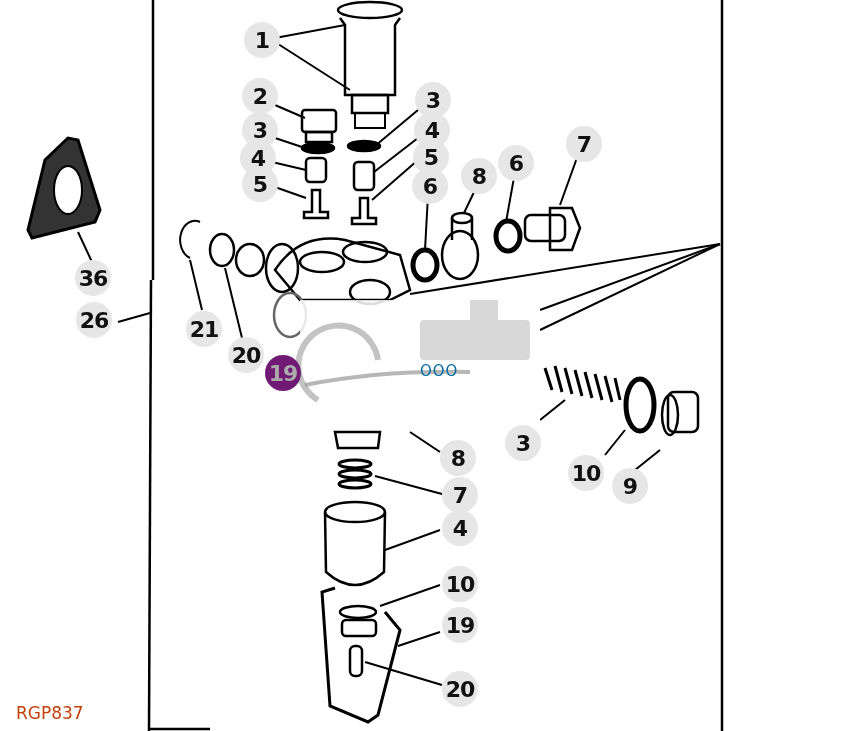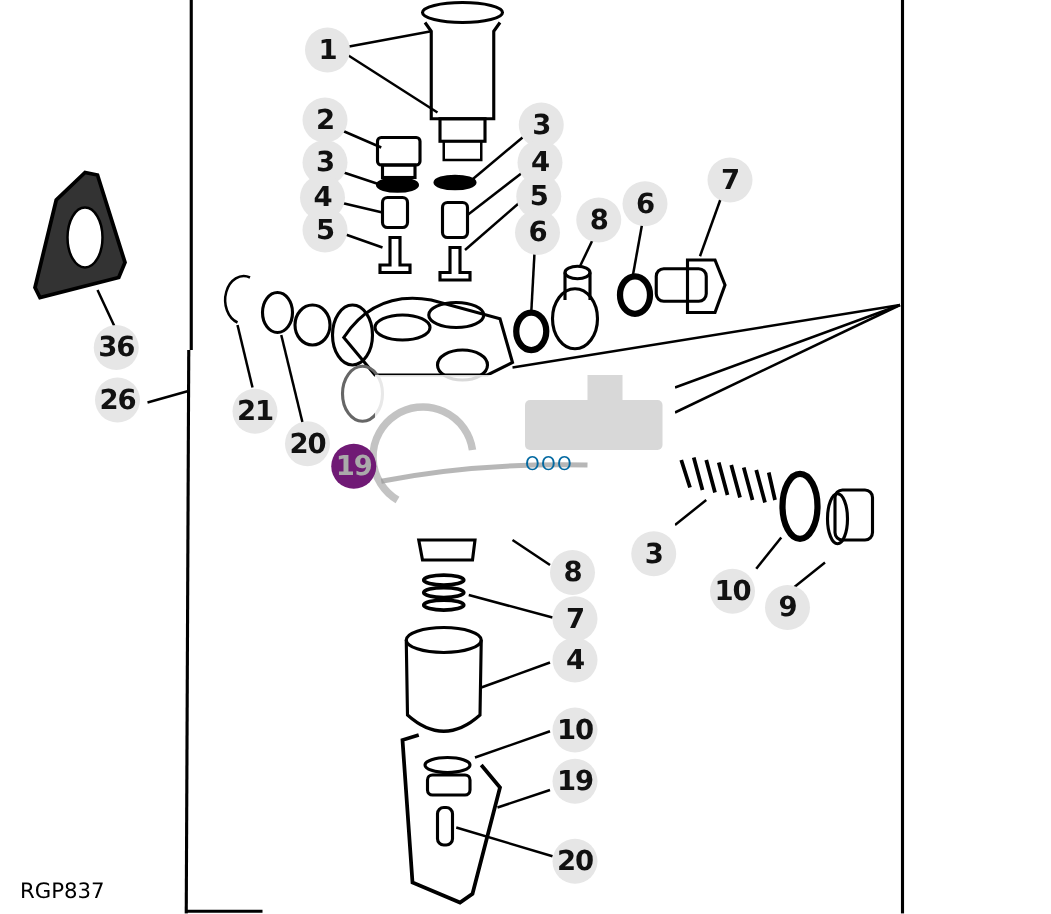--- a/index.html
+++ b/index.html
@@ -1,20 +1,20 @@
 <!DOCTYPE html>
 <html><head>
 <meta charset="utf-8">
 <style>
   html,body{margin:0;padding:0;background:#fff;}
   #stage{position:relative;width:841px;height:731px;overflow:hidden;background:#fff;font-family:"Liberation Sans",sans-serif;}
   svg{position:absolute;left:0;top:0;}
   .callout{position:absolute;width:36px;height:36px;border-radius:50%;background:#e6e6e6;color:#111;font-family:"DejaVu Sans",sans-serif;font-size:22px;font-weight:bold;display:flex;align-items:center;justify-content:center;letter-spacing:-1px;}
   .callout.faded{color:#aaa;background:#701a75;}
-  #fig-code{position:absolute;left:16px;top:703px;font-family:"DejaVu Sans",sans-serif;font-size:17px;color:#000000;}
+  #fig-code{position:absolute;left:16px;top:703px;font-family:"DejaVu Sans",sans-serif;font-size:17px;color:#c2410c;}
   #wm{position:absolute;left:300px;top:300px;width:240px;height:120px;background:rgba(255,255,255,0.85);}
   #wm-ooo{position:absolute;left:420px;top:362px;font-family:"DejaVu Sans",sans-serif;font-size:15px;color:#0369a1;letter-spacing:1px;}
   #wm-name{position:absolute;left:340px;top:378px;font-family:"DejaVu Serif",serif;font-size:30px;color:#9a9a9a;letter-spacing:-1px;}
 </style>
 </head>
 <body>
 
 <div id="stage">
 <svg width="841" height="731" viewBox="0 0 841 731">
   <g stroke="#000" fill="none" stroke-width="2.5">

